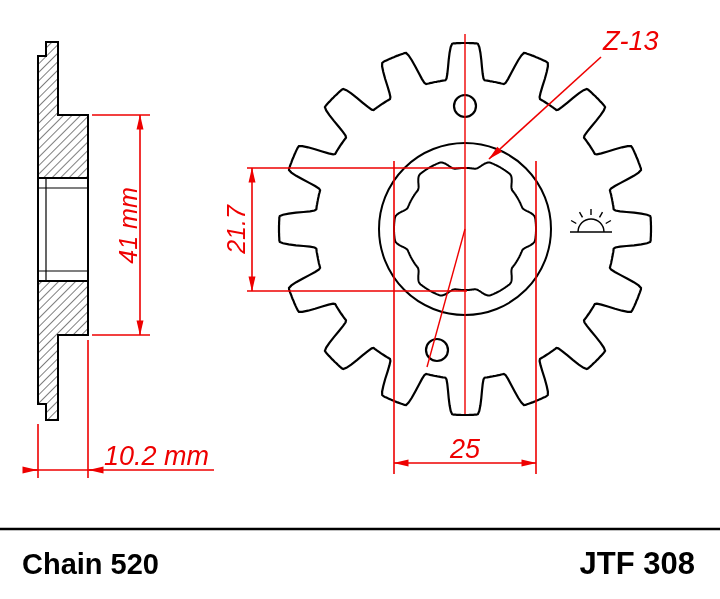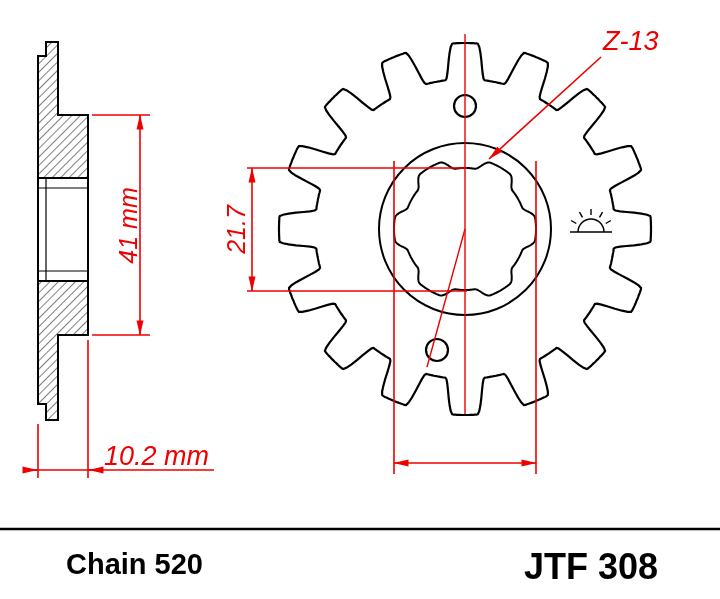--- a/index.html
+++ b/index.html
@@ -9,21 +9,21 @@
   }
   .canvas svg{position:absolute;left:0;top:0;}
   .lbl{
     position:absolute;color:#ee0000;font-style:italic;
     font-family:"Liberation Sans",sans-serif;white-space:nowrap;
   }
   .rot{transform:rotate(-90deg);}
   .center{text-align:center;}
   .footer-text{
     position:absolute;color:#000;font-weight:bold;font-style:normal;
-    font-family:"Liberation Sans",sans-serif;white-space:nowrap;margin-left:44px;
+    font-family:"Liberation Sans",sans-serif;white-space:nowrap;
   }
 </style>
 </head>
 <body>
 
 <div class="canvas">
 
   <svg width="720" height="599" viewBox="0 0 720 599">
     <defs>
       <pattern id="hatch" width="6" height="6" patternUnits="userSpaceOnUse" patternTransform="rotate(45)">
@@ -95,18 +95,19 @@
   </svg>
 
   <div class="lbl" style="left:603px;top:26px;font-size:27px;">Z-13</div>
 
   <div class="lbl rot center" style="left:68px;top:211px;width:120px;font-size:25px;">41 mm</div>
 
   <div class="lbl rot center" style="left:186px;top:215px;width:100px;font-size:25px;">21.7</div>
 
   <div class="lbl" style="left:104px;top:441px;font-size:27px;">10.2 mm</div>
 
+  <div class="lbl center" style="left:430px;top:434px;width:70px;font-size:27px;">25</div>
 
   <div class="footer-text" style="left:22px;top:548px;font-size:29px;">Chain 520</div>
 
-  <div class="footer-text" style="left:480px;top:546px;width:215px;font-size:36px;">JTF 308</div>
+  <div class="footer-text" style="left:480px;top:546px;width:215px;text-align:right;font-size:31px;">JTF 308</div>
 
 </div>
 
 </body></html>

